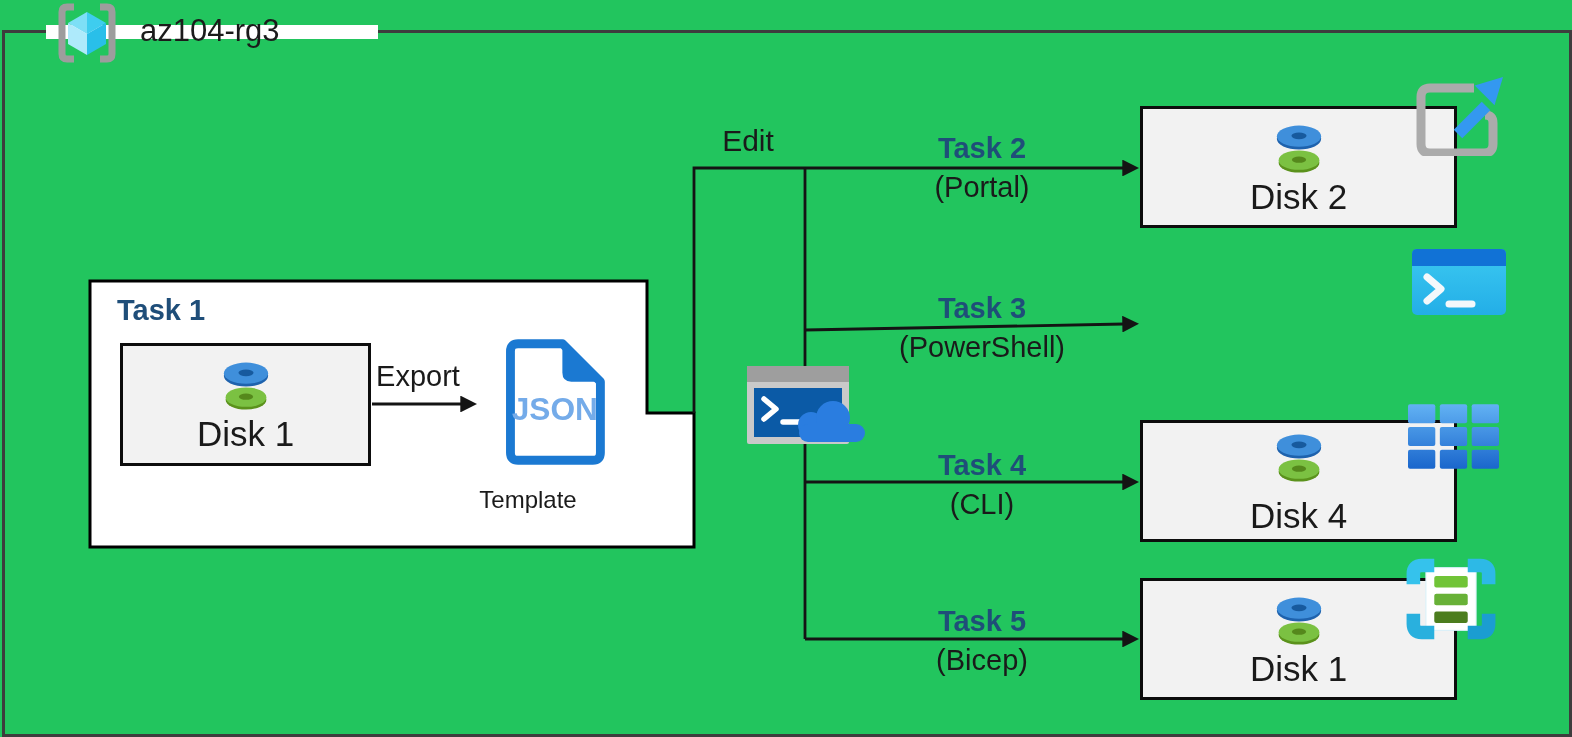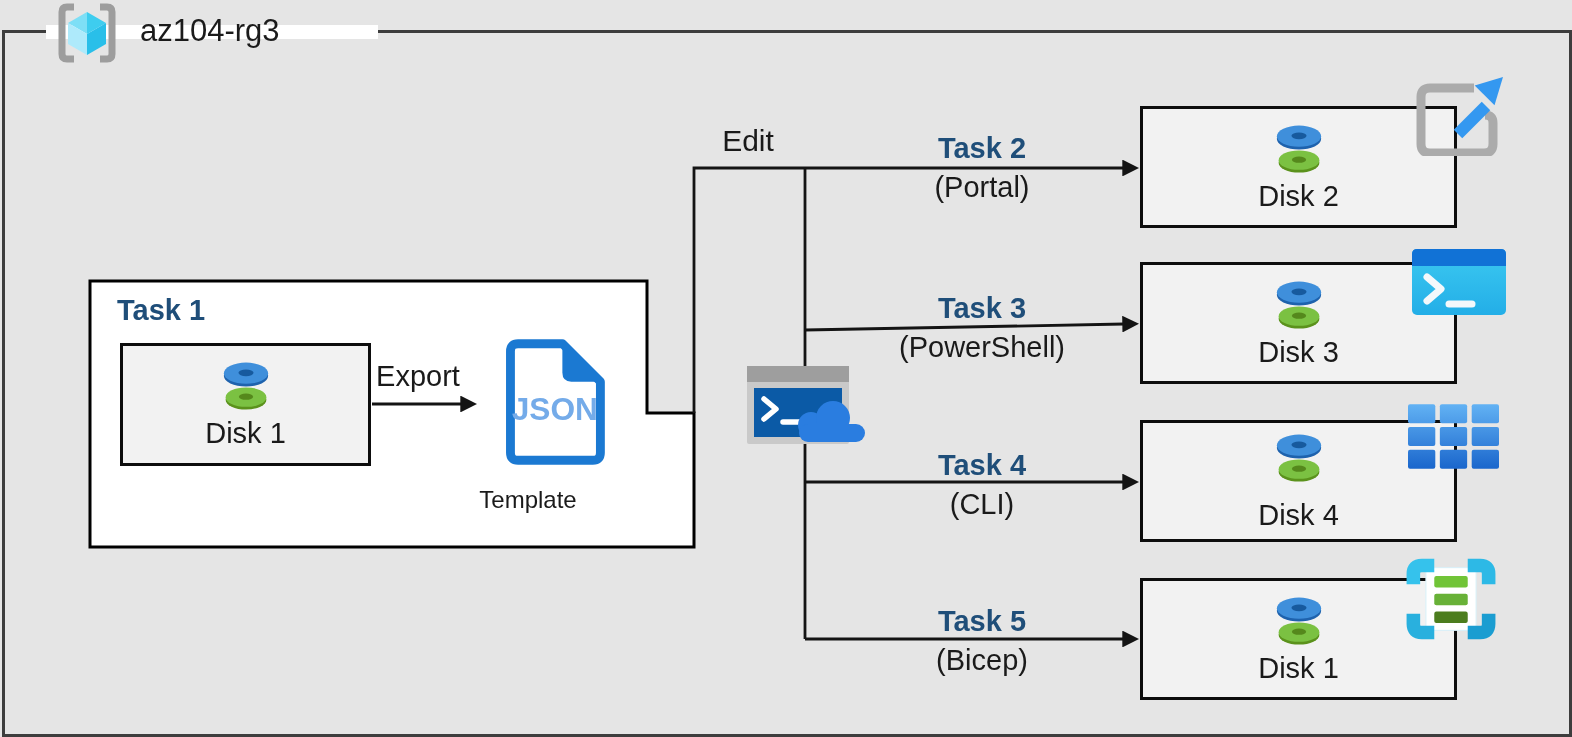--- a/index.html
+++ b/index.html
@@ -1,33 +1,33 @@
 <!DOCTYPE html>
 <html><head>
 <meta charset="utf-8">
 <style>
   html,body{margin:0;padding:0;background:#fff;}
-  #stage{position:relative;width:1572px;height:737px;background:#e5e5e5;overflow:hidden;
+  #stage{position:relative;width:1572px;height:737px;background:#22c55e;overflow:hidden;
          font-family:"Liberation Sans", sans-serif;color:#1a1a1a;}
   .abs{position:absolute;}
   
   #rg-border{left:2px;top:30px;width:1564px;height:701px;border:3px solid #3d3d3d;z-index:0;}
   #rg-top-patch{left:46px;top:25px;width:332px;height:14px;background:#fff;z-index:1;}
   #rg-icon{left:54px;top:2px;z-index:2;}
   #rg-name{left:140px;top:13px;font-size:31px;color:#1b1b1b;z-index:2;white-space:nowrap;}
   
   #overlay{left:0;top:0;z-index:1;}
   .conn{stroke:#141414;stroke-width:2.8;fill:none;}
   #task1-shape{fill:#ffffff;stroke:#000;stroke-width:3;}
   
   #task1-label{left:117px;top:294px;font-size:29px;font-weight:bold;color:#1f4e79;z-index:3;}
   .disk-box{width:317px;height:122px;background:#f2f2f2;border:3px solid #0d0d0d;box-sizing:border-box;
             display:flex;flex-direction:column;align-items:center;justify-content:center;z-index:3;}
   #disk1-box{left:120px;top:343px;width:251px;height:123px;}
-  .disk-label{font-size:29px;line-height:33px;margin-top:3px;color:#1a1a1a;}
+  .disk-label{font-size:35px;line-height:33px;margin-top:3px;color:#1a1a1a;}
   .disk-svg{width:62px;height:55px;}
   
   .flow-label{font-size:29px;text-align:center;z-index:3;}
   #export-label{left:348px;top:360px;width:140px;}
   #edit-label{left:696px;top:124px;width:104px;font-size:30px;}
   #template-label{left:442px;top:486px;width:172px;font-size:24px;}
   #json-icon{left:494px;top:336px;z-index:3;}
   
   .task-block{left:852px;width:260px;text-align:center;z-index:3;}
   .task-title{font-size:29px;font-weight:bold;color:#1f4e79;line-height:38px;}
@@ -136,26 +136,20 @@
   <div class="abs task-block" id="task5-block">
     <div class="task-title">Task 5</div>
     <div class="task-method">(Bicep)</div>
   </div>
 
   <div class="abs disk-box" id="disk2-box">
     <svg class="disk-svg" viewBox="0 0 70 62">
         <use href="#disk-sym"></use>
       </svg>
     <div class="disk-label">Disk 2</div>
-  </div>
-  <div class="abs disk-box" id="disk3-box">
-    <svg class="disk-svg" viewBox="0 0 70 62">
-        <use href="#disk-sym"></use>
-      </svg>
-    <div class="disk-label">Disk 3</div>
   </div>
   <div class="abs disk-box" id="disk4-box">
     <svg class="disk-svg" viewBox="0 0 70 62">
         <use href="#disk-sym"></use>
       </svg>
     <div class="disk-label">Disk 4</div>
   </div>
   <div class="abs disk-box" id="disk5-box">
     <svg class="disk-svg" viewBox="0 0 70 62">
         <use href="#disk-sym"></use>

